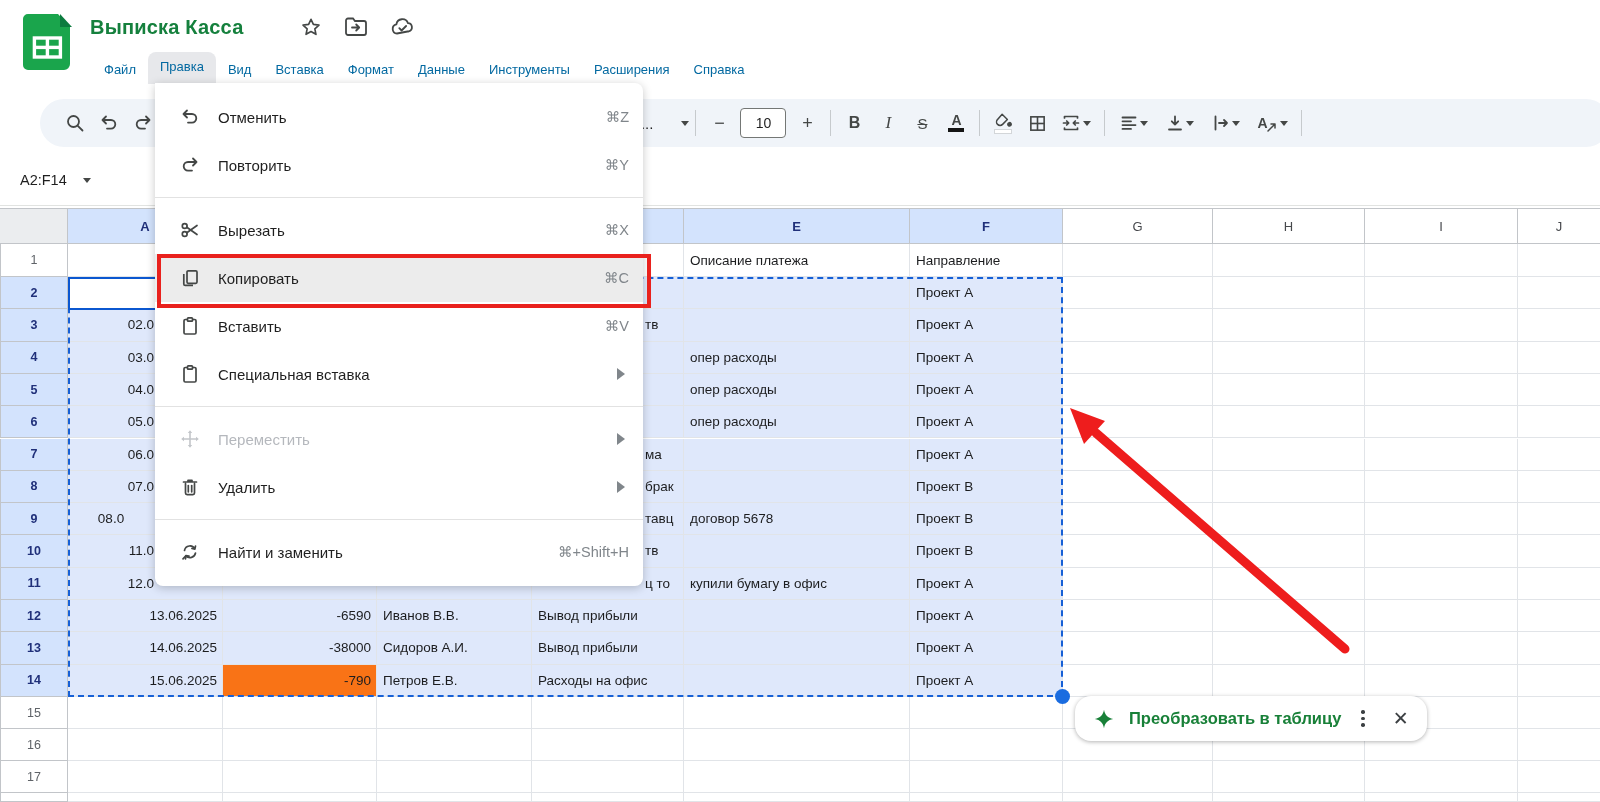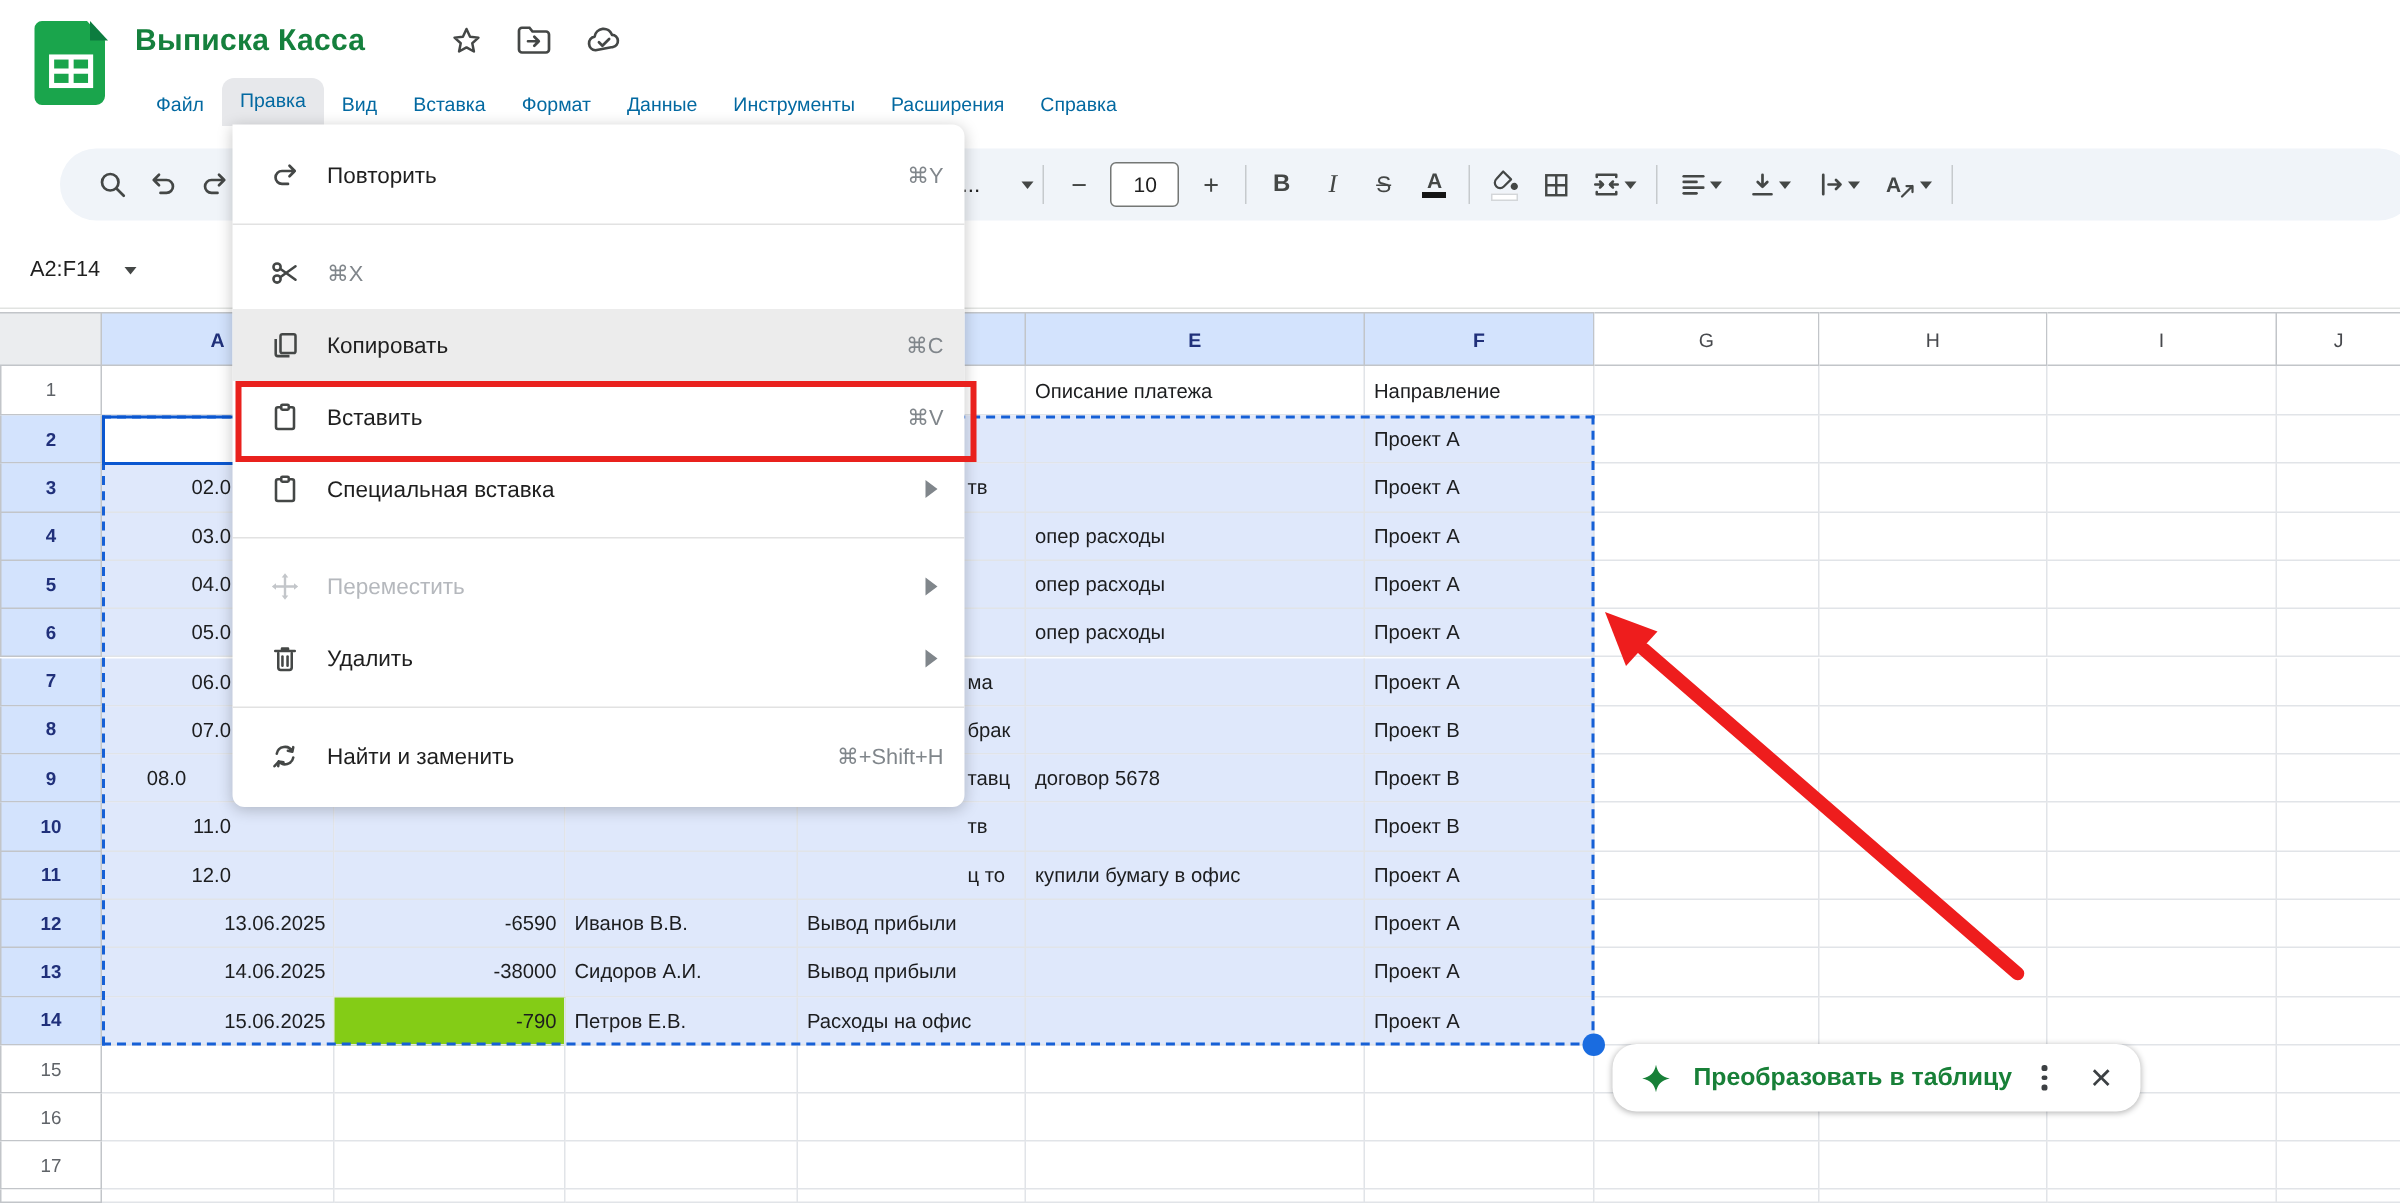--- a/index.html
+++ b/index.html
@@ -216,21 +216,21 @@
       <div class="gcell" style="left: 377px; top: 632.3px; width: 155px; height: 32.3px; line-height: 32.3px; background: rgb(223, 232, 251); padding-left: 6px;">Сидоров А.И.</div>
       <div class="gcell" style="left: 532px; top: 632.3px; width: 152px; height: 32.3px; line-height: 32.3px; background: rgb(223, 232, 251); padding-left: 6px;">Вывод прибыли</div>
       <div class="gcell" style="left: 684px; top: 632.3px; width: 226px; height: 32.3px; line-height: 32.3px; background: rgb(223, 232, 251);"></div>
       <div class="gcell" style="left: 910px; top: 632.3px; width: 153px; height: 32.3px; line-height: 32.3px; background: rgb(223, 232, 251); padding-left: 6px;">Проект А</div>
       <div class="gcell" style="left: 1063px; top: 632.3px; width: 150px; height: 32.3px; line-height: 32.3px;"></div>
       <div class="gcell" style="left: 1213px; top: 632.3px; width: 152px; height: 32.3px; line-height: 32.3px;"></div>
       <div class="gcell" style="left: 1365px; top: 632.3px; width: 153px; height: 32.3px; line-height: 32.3px;"></div>
       <div class="gcell" style="left: 1518px; top: 632.3px; width: 83px; height: 32.3px; line-height: 32.3px;"></div>
       <div class="rnum sel" style="left: 0px; top: 664.6px; width: 68px; height: 32.3px;">14</div>
       <div class="gcell" style="left: 68px; top: 664.6px; width: 155px; height: 32.3px; line-height: 32.3px; background: rgb(223, 232, 251); text-align: right; padding-right: 5px;">15.06.2025</div>
-      <div class="gcell" style="left: 223px; top: 664.6px; width: 154px; height: 32.3px; line-height: 32.3px; background: #84cc16; text-align: right; padding-right: 5px;">-790</div>
+      <div class="gcell" style="left: 223px; top: 664.6px; width: 154px; height: 32.3px; line-height: 32.3px; background: #f97316; text-align: right; padding-right: 5px;">-790</div>
       <div class="gcell" style="left: 377px; top: 664.6px; width: 155px; height: 32.3px; line-height: 32.3px; background: rgb(223, 232, 251); padding-left: 6px;">Петров Е.В.</div>
       <div class="gcell" style="left: 532px; top: 664.6px; width: 152px; height: 32.3px; line-height: 32.3px; background: rgb(223, 232, 251); padding-left: 6px;">Расходы на офис</div>
       <div class="gcell" style="left: 684px; top: 664.6px; width: 226px; height: 32.3px; line-height: 32.3px; background: rgb(223, 232, 251);"></div>
       <div class="gcell" style="left: 910px; top: 664.6px; width: 153px; height: 32.3px; line-height: 32.3px; background: rgb(223, 232, 251); padding-left: 6px;">Проект А</div>
       <div class="gcell" style="left: 1063px; top: 664.6px; width: 150px; height: 32.3px; line-height: 32.3px;"></div>
       <div class="gcell" style="left: 1213px; top: 664.6px; width: 152px; height: 32.3px; line-height: 32.3px;"></div>
       <div class="gcell" style="left: 1365px; top: 664.6px; width: 153px; height: 32.3px; line-height: 32.3px;"></div>
       <div class="gcell" style="left: 1518px; top: 664.6px; width: 83px; height: 32.3px; line-height: 32.3px;"></div>
       <div class="rnum" style="left: 0px; top: 697px; width: 68px; height: 32px;">15</div>
       <div class="gcell" style="left: 68px; top: 697px; width: 155px; height: 32px; line-height: 32px;"></div>
@@ -427,36 +427,46 @@
     <div id="namebox">
       <span>A2:F14</span>
       <span class="caret"></span>
     </div>
   </div>
 
   <div id="edit-menu">
       <div class="mi">
         <span class="mi-icon">
           <svg width="20" height="20" viewBox="0 0 20 20" fill="none" stroke="currentColor" stroke-width="1.8" stroke-linecap="round" stroke-linejoin="round">
+            <path d="M7 3.5 L3.5 7 L7 10.5 M3.5 7 H12 a4.3 4.3 0 0 1 0 8.6 H8"></path>
+          </svg>
+        </span>
+        <span class="mi-label">Отменить</span>
+        <span class="mi-short">⌘Z</span>
+      </div>
+      <div class="mi">
+        <span class="mi-icon">
+          <svg width="20" height="20" viewBox="0 0 20 20" fill="none" stroke="currentColor" stroke-width="1.8" stroke-linecap="round" stroke-linejoin="round">
             <path d="M13 3.5 L16.5 7 L13 10.5 M16.5 7 H8 a4.3 4.3 0 0 0 0 8.6 H12"></path>
           </svg>
         </span>
         <span class="mi-label">Повторить</span>
         <span class="mi-short">⌘Y</span>
       </div>
       <div class="mi-div"></div>
       <div class="mi">
         <span class="mi-icon">
           <svg width="20" height="20" viewBox="0 0 20 20" fill="none" stroke="currentColor" stroke-width="1.7" stroke-linecap="round">
             <circle cx="4.7" cy="6" r="2.4"></circle>
             <circle cx="4.7" cy="14" r="2.4"></circle>
             <line x1="6.8" y1="7.2" x2="17" y2="14.5"></line>
             <line x1="6.8" y1="12.8" x2="17" y2="5.5"></line>
           </svg>
         </span>
+        <span class="mi-label">Вырезать</span>
         <span class="mi-short">⌘X</span>
       </div>
       <div class="mi hl">
         <span class="mi-icon">
           <svg width="20" height="20" viewBox="0 0 20 20" fill="none" stroke="currentColor" stroke-width="1.7" stroke-linejoin="round">
             <rect x="7" y="2.8" width="10" height="12.5" rx="1.2"></rect>
             <path d="M3.8 6 V16 a1.4 1.4 0 0 0 1.4 1.4 H13"></path>
           </svg>
         </span>
         <span class="mi-label">Копировать</span>

